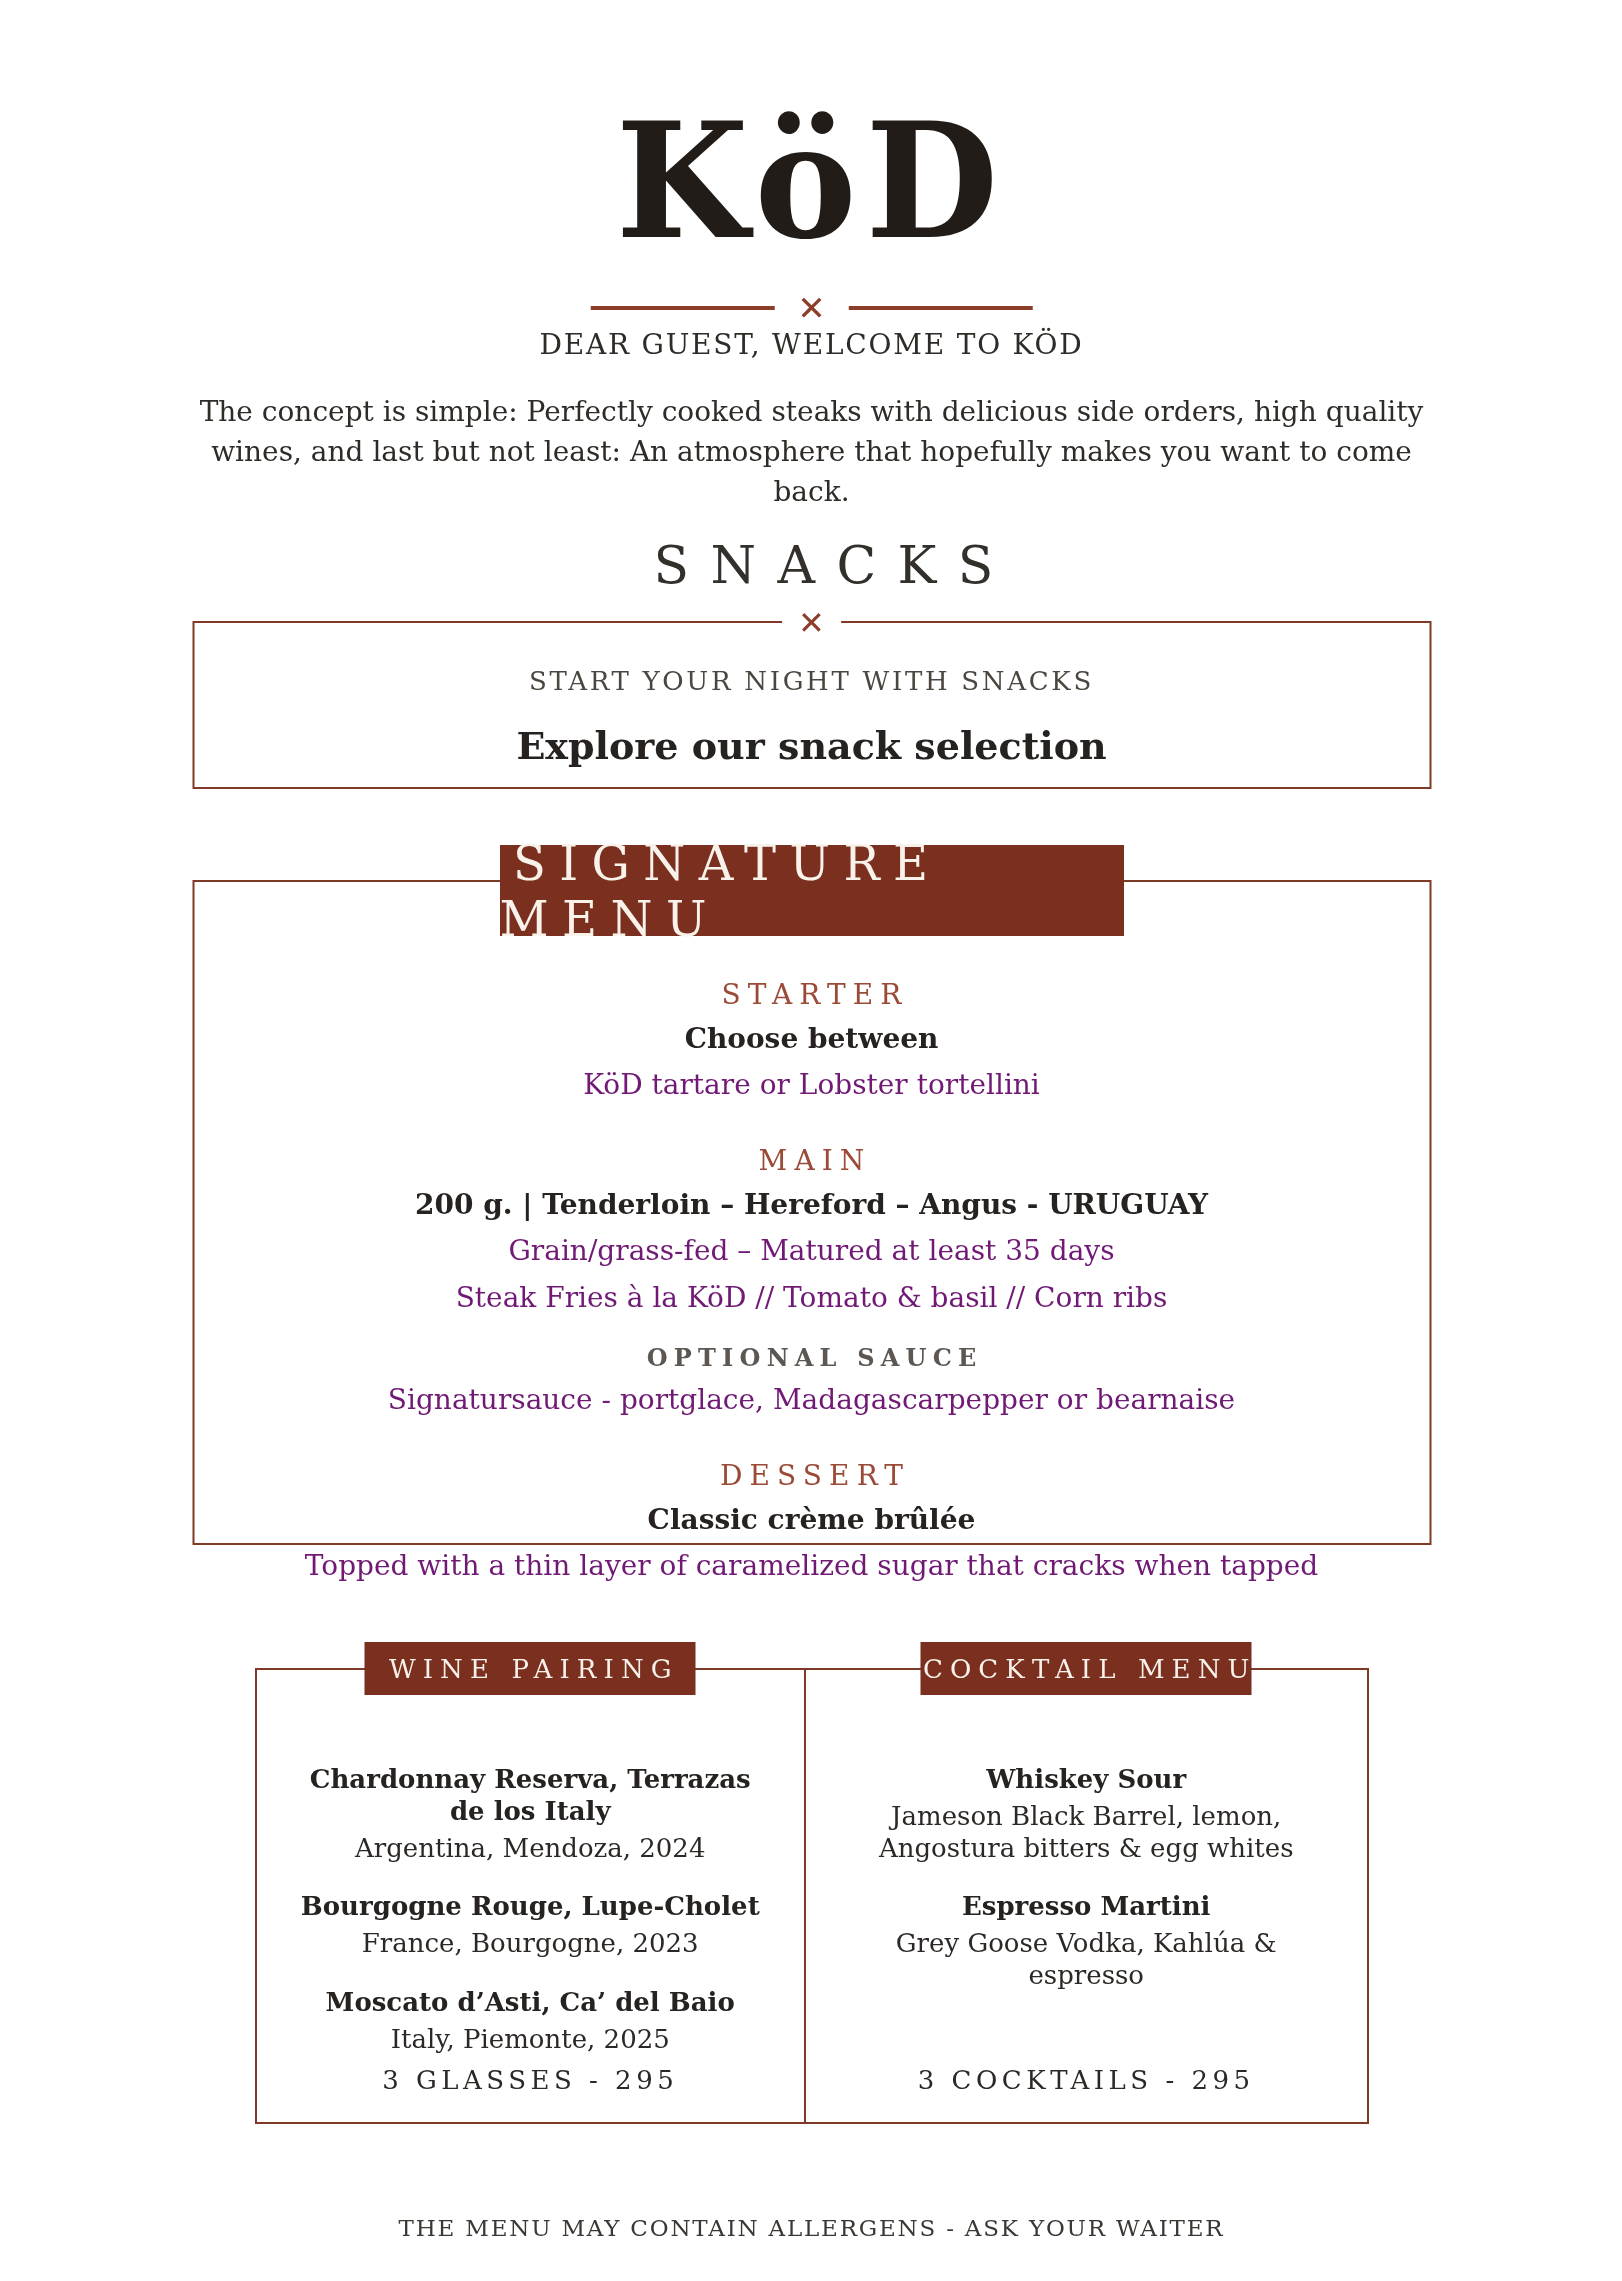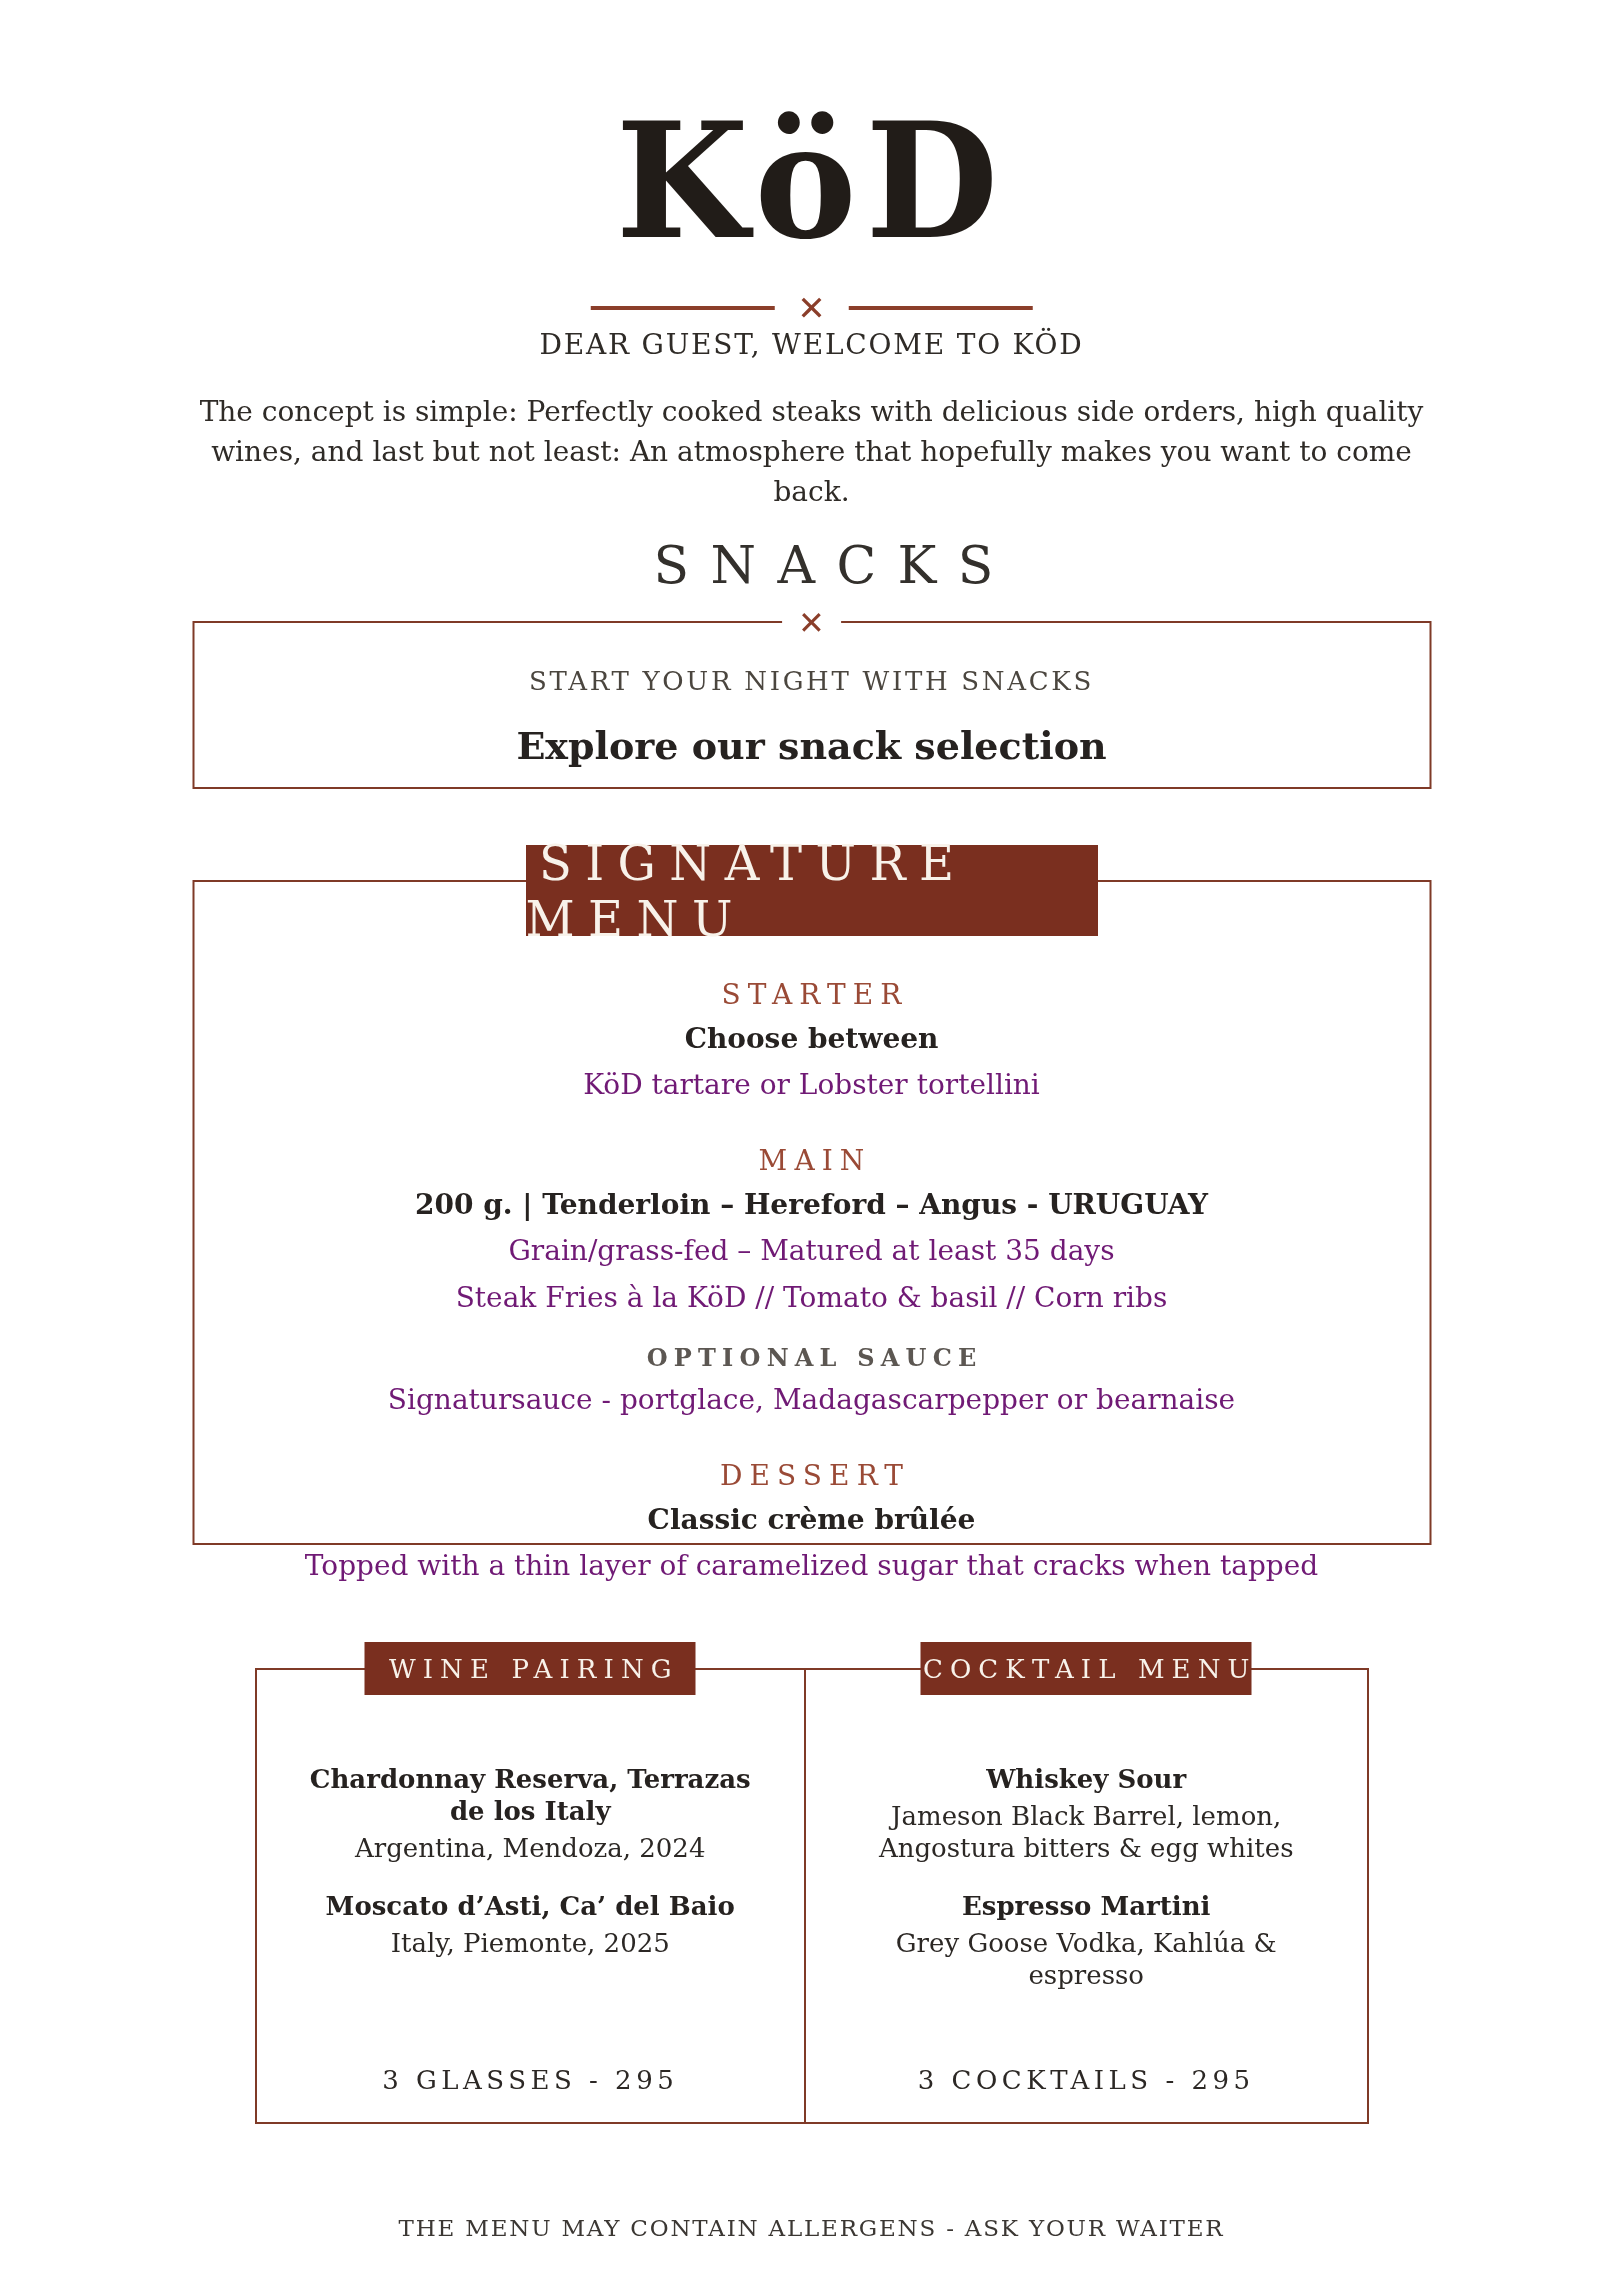--- a/index.html
+++ b/index.html
@@ -72,21 +72,21 @@
   }
   .snacks-cta{
     margin-top:27px;
     text-align:center;
     font-size:38px;font-weight:700;color:#262220;
   }
 
   
   .sig-banner{
     position:absolute;top:845px;left:50%;transform:translateX(-50%);
-    width:572px;height:91px;
+    width:624px;height:91px;
     background:#7a2f1f;
     display:flex;align-items:center;justify-content:center;
     z-index:3;
   }
   .sig-banner-text{
     color:#f8f2ea;font-size:48px;letter-spacing:13.4px;text-indent:13.4px;
   }
   .sig-box{
     position:absolute;top:880px;left:50%;transform:translateX(-50%);
     width:1239px;height:665px;
@@ -202,20 +202,24 @@
 
   <div class="pair-col col-wine">
     <div class="col-banner">
       <span class="col-banner-text">WINE PAIRING</span>
     </div>
     <div class="pair-item">
       <div class="item-name">Chardonnay Reserva, Terrazas de los Italy</div>
       <div class="item-desc">Argentina, Mendoza, 2024</div>
     </div>
     <div class="pair-item">
+      <div class="item-name">Bourgogne Rouge, Lupe-Cholet</div>
+      <div class="item-desc">France, Bourgogne, 2023</div>
+    </div>
+    <div class="pair-item">
       <div class="item-name">Moscato d’Asti, Ca’ del Baio</div>
       <div class="item-desc">Italy, Piemonte, 2025</div>
     </div>
     <div class="col-price">3 GLASSES - 295</div>
   </div>
 
   <div class="pair-col col-cocktail">
     <div class="col-banner">
       <span class="col-banner-text">COCKTAIL MENU</span>
     </div>

